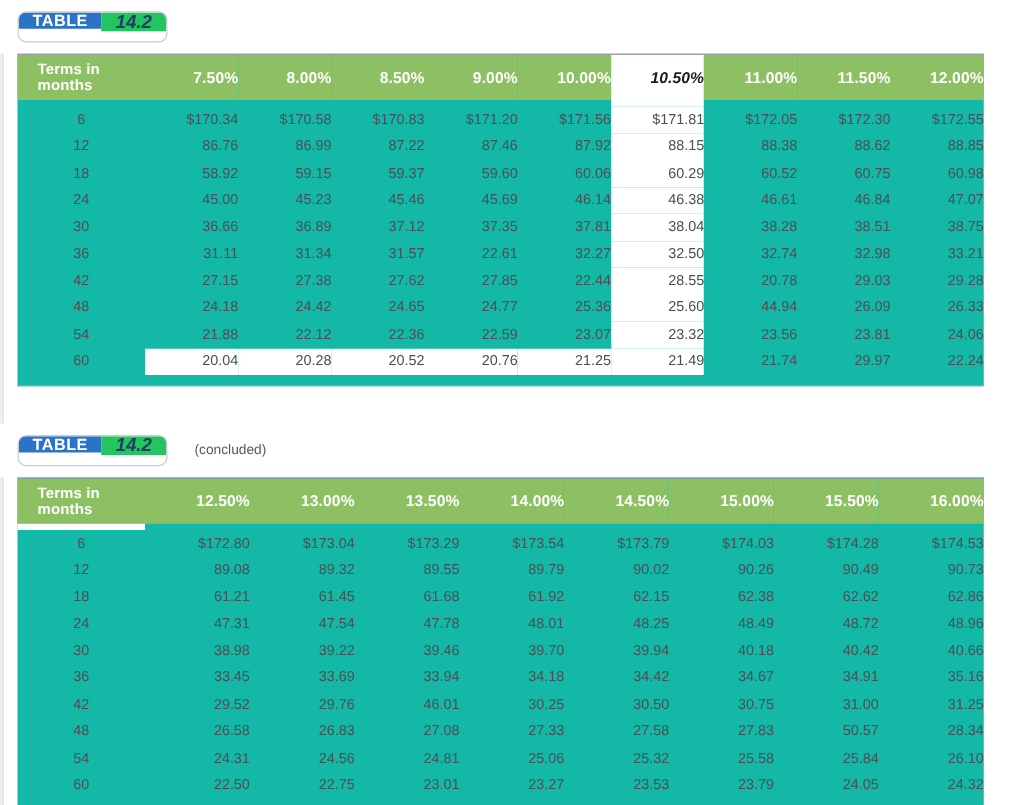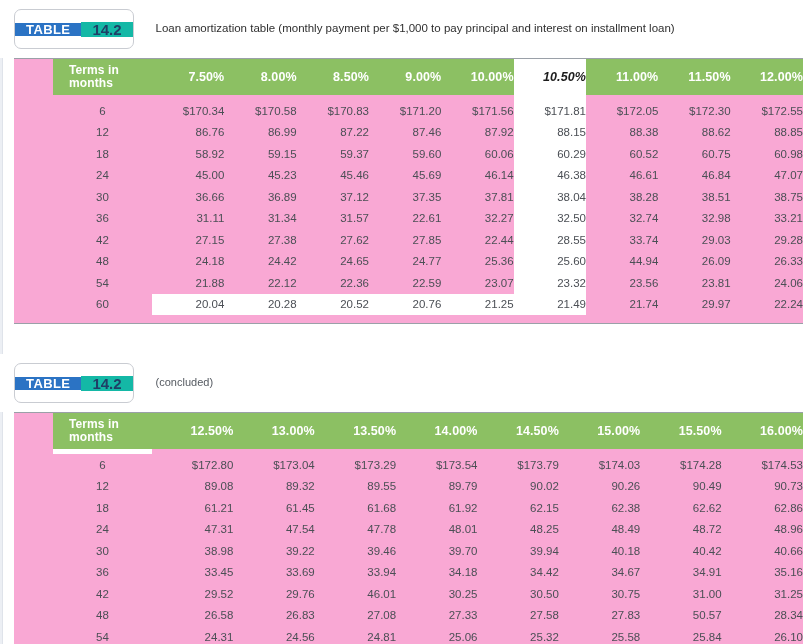--- a/index.html
+++ b/index.html
@@ -28,67 +28,67 @@
 
   
   .caption-row {
     display: flex;
     align-items: center;
     padding: 9px 0 9px 14px;
     background: #ffffff;
   }
   .badge {
     display: inline-flex;
-    align-items: center;
+    align-items: flex-start;
     border: 1px solid #c9ccd2;
     border-radius: 7px;
     overflow: hidden;
     background: #ffffff;
-    height: 40px;
+    height: 25px;
   }
   .badge-label {
     background: #2b73c4;
     color: #ffffff;
     font-size: 13px;
     font-weight: bold;
     letter-spacing: .4px;
     padding: 0 11px;
     display: flex;
     align-items: center;
     line-height: 1;
   }
   .badge-num {
-    background: #14b8a6;
+    background: #22c55e;
     color: #1f3f66;
     font-size: 15px;
     font-weight: bold;
     padding: 0 11px;
     display: flex;
     align-items: center;
     line-height: 1;
+    font-style: italic;
   }
   .caption-text {
     margin-left: 22px;
     font-size: 11.5px;
     color: #2f2f2f;
     line-height: 1.2;
   }
   .caption-text.small {
     font-size: 11px;
     color: #555a61;
   }
 
   
   .tbl-wrap {
     margin-left: 14px;
-    margin-right: 6px;
+    margin-right: 22px;
     border-top: 1px solid #9aa0a8;
     border-bottom: 1px solid #9aa0a8;
-    background: #f9a8d4;
-    padding-left: 39px;
+    background: #14b8a6;
   }
   table.amort {
     width: 100%;
     border-collapse: collapse;
     table-layout: fixed;
   }
   table.amort th, table.amort td {
     padding: 0;
     margin: 0;
   }
@@ -142,21 +142,20 @@
 
 <div class="page">
   <div class="left-rule"></div>
 
   <div class="table-block">
     <div class="caption-row">
       <div class="badge">
         <span class="badge-label">TABLE</span>
         <span class="badge-num">14.2</span>
       </div>
-      <div class="caption-text">Loan amortization table (monthly payment per $1,000 to pay principal and interest on installment loan)</div>
     </div>
     <div class="tbl-wrap">
       <table class="amort">
         <colgroup id="cg1">
             <col style="width: 13.2%;">
             <col style="width: 9.64444%;">
             <col style="width: 9.64444%;">
             <col style="width: 9.64444%;">
             <col style="width: 9.64444%;">
             <col style="width: 9.64444%;">
@@ -266,21 +265,21 @@
               <td>33.21</td>
             </tr>
             <tr>
               <td class="terms-cell">42</td>
               <td>27.15</td>
               <td>27.38</td>
               <td>27.62</td>
               <td>27.85</td>
               <td>22.44</td>
               <td class="hl">28.55</td>
-              <td>33.74</td>
+              <td>20.78</td>
               <td>29.03</td>
               <td>29.28</td>
             </tr>
             <tr>
               <td class="terms-cell">48</td>
               <td>24.18</td>
               <td>24.42</td>
               <td>24.65</td>
               <td>24.77</td>
               <td>25.36</td>

